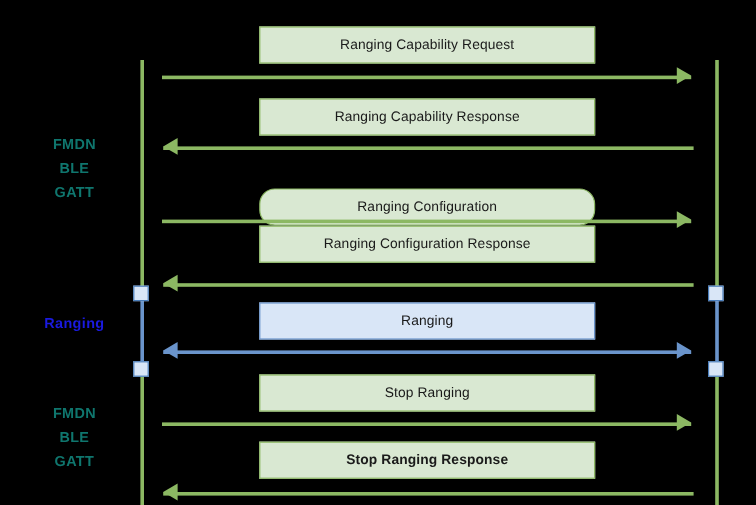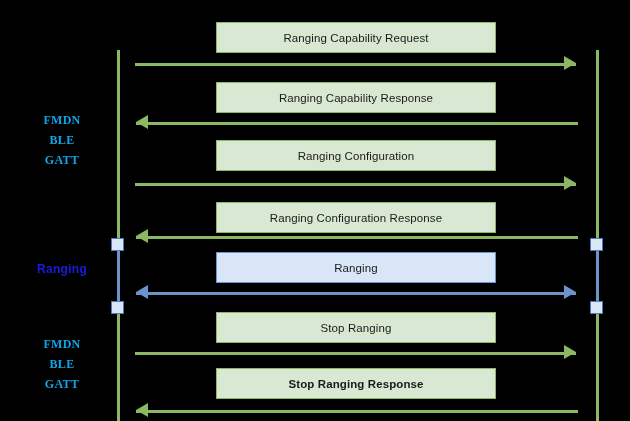--- a/index.html
+++ b/index.html
@@ -75,21 +75,21 @@
   .arrow-head.left.blue   { border-right: 12px solid #6a94cb; }
   .side-label {
     position: absolute;
     width: 96px;
     text-align: center;
     font-size: 12px;
     font-weight: bold;
     line-height: 20px;
     letter-spacing: 0.3px;
   }
-  .side-label.green-lbl { color: #0ea5e9; font-family: Liberation Serif, serif; }
+  .side-label.green-lbl { color: #0f766e; }
   .side-label.blue-lbl  { color: #1a1ae0; }
   .side-label span { display: block; }
 </style>
 </head>
 <body>
 
 <div id="diagram">
 
   <div class="lifeline" style="left:117px; top:50px; height:195px;"></div>
   <div class="lifeline-blue" style="left:117px; top:244px; height:64px;"></div>
@@ -123,27 +123,27 @@
   </div>
   <div class="arrow-line green" style="left:135px; top:63px; width:441px;"></div>
   <div class="arrow-head right green" style="left:564px; top:56px;"></div>
 
   <div class="msg-box green" style="top:82px;">
     <span>Ranging Capability Response</span>
   </div>
   <div class="arrow-line green" style="left:136px; top:122px; width:442px;"></div>
   <div class="arrow-head left green" style="left:136px; top:115px;"></div>
 
-  <div class="msg-box green" style="top:140px;">
+  <div class="msg-box green" style="top:157px;border-radius:13px;">
     <span>Ranging Configuration</span>
   </div>
   <div class="arrow-line green" style="left:135px; top:183px; width:441px;"></div>
   <div class="arrow-head right green" style="left:564px; top:176px;"></div>
 
-  <div class="msg-box green" style="top:202px;">
+  <div class="msg-box green" style="top:188px;">
     <span>Ranging Configuration Response</span>
   </div>
   <div class="arrow-line green" style="left:136px; top:236px; width:442px;"></div>
   <div class="arrow-head left green" style="left:136px; top:229px;"></div>
 
   <div class="msg-box blue" style="top:252px;">
     <span>Ranging</span>
   </div>
   <div class="arrow-line blue" style="left:136px; top:292px; width:440px;"></div>
   <div class="arrow-head left blue" style="left:136px; top:285px;"></div>

